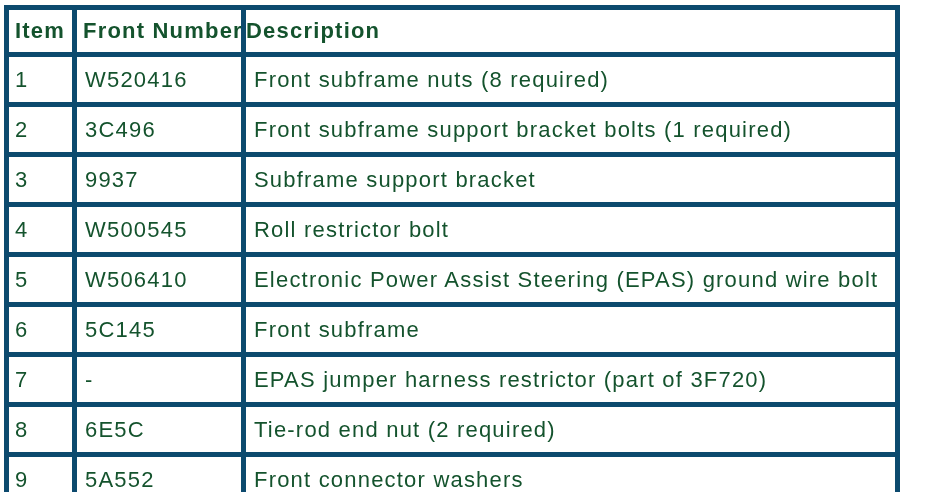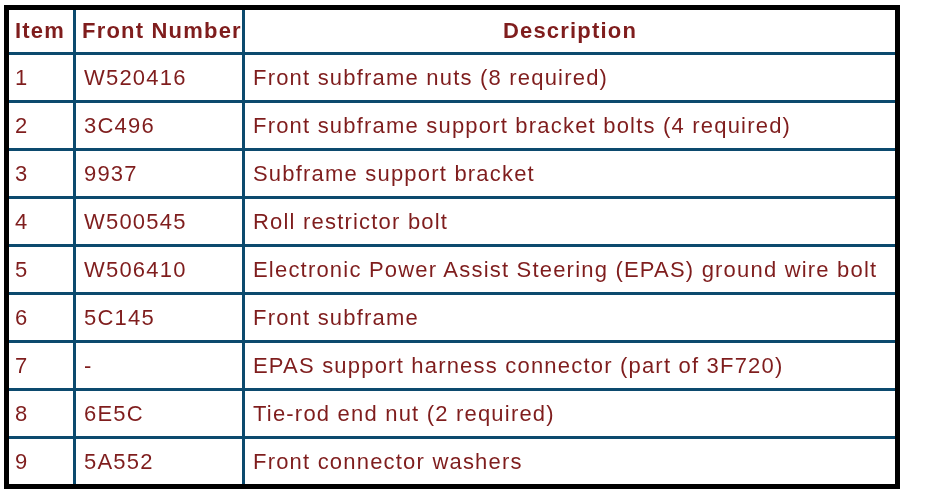--- a/index.html
+++ b/index.html
@@ -21,37 +21,37 @@
     left: 4px;
     top: 5px;
     width: 891px;
     border-collapse: collapse;
     table-layout: fixed;
     border: 5px solid #000000;
     background: #ffffff;
   }
   table.parts th,
   table.parts td {
-    border: 3px solid #0c4a6e;
+    border: 5px solid #0c4a6e;
     font-size: 22px;
     letter-spacing: 1.2px;
-    color: #7f1d1d;
+    color: #14532d;
     vertical-align: middle;
     white-space: nowrap;
     overflow: hidden;
     background: #ffffff;
   }
   table.parts th {
     font-weight: bold;
     height: 42px;
     text-align: left;
     padding: 0 4px 0 6px;
   }
   table.parts th.desc-head {
-    text-align: center;
+    text-align: left;
     padding: 0;
   }
   table.parts td {
     font-weight: normal;
     height: 45px;
     text-align: left;
     padding: 0 4px 0 8px;
   }
   table.parts td.item-cell {
     padding-left: 6px;
@@ -79,21 +79,21 @@
     </thead>
     <tbody>
       <tr>
         <td class="item-cell">1</td>
         <td>W520416</td>
         <td>Front subframe nuts (8 required)</td>
       </tr>
       <tr>
         <td class="item-cell">2</td>
         <td>3C496</td>
-        <td>Front subframe support bracket bolts (4 required)</td>
+        <td>Front subframe support bracket bolts (1 required)</td>
       </tr>
       <tr>
         <td class="item-cell">3</td>
         <td>9937</td>
         <td>Subframe support bracket</td>
       </tr>
       <tr>
         <td class="item-cell">4</td>
         <td>W500545</td>
         <td>Roll restrictor bolt</td>
@@ -104,21 +104,21 @@
         <td>Electronic Power Assist Steering (EPAS) ground wire bolt</td>
       </tr>
       <tr>
         <td class="item-cell">6</td>
         <td>5C145</td>
         <td>Front subframe</td>
       </tr>
       <tr>
         <td class="item-cell">7</td>
         <td>-</td>
-        <td>EPAS support harness connector (part of 3F720)</td>
+        <td>EPAS jumper harness restrictor (part of 3F720)</td>
       </tr>
       <tr>
         <td class="item-cell">8</td>
         <td>6E5C</td>
         <td>Tie-rod end nut (2 required)</td>
       </tr>
       <tr>
         <td class="item-cell">9</td>
         <td>5A552</td>
         <td>Front connector washers</td>

